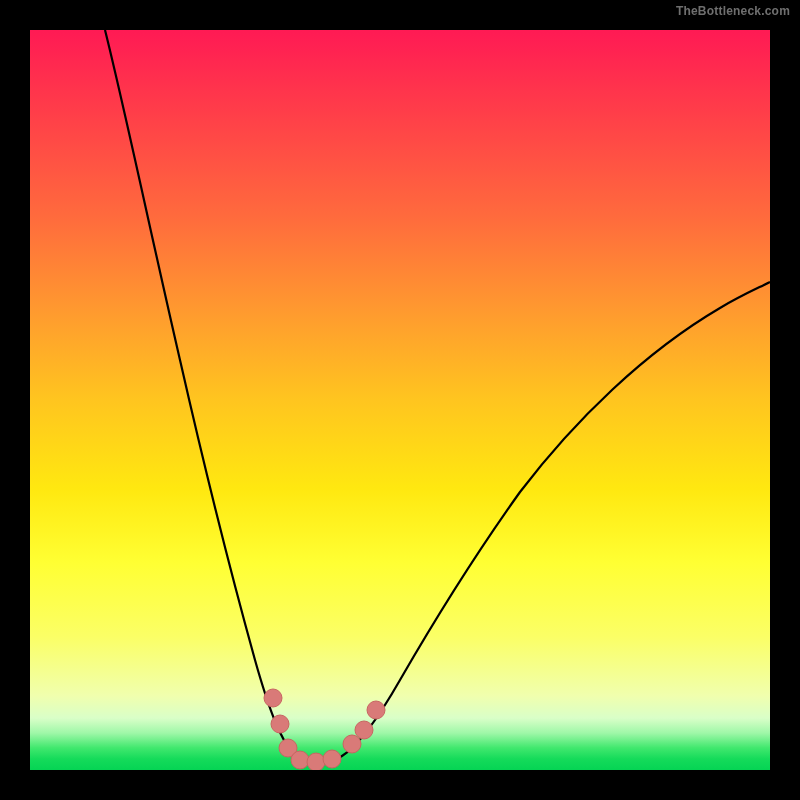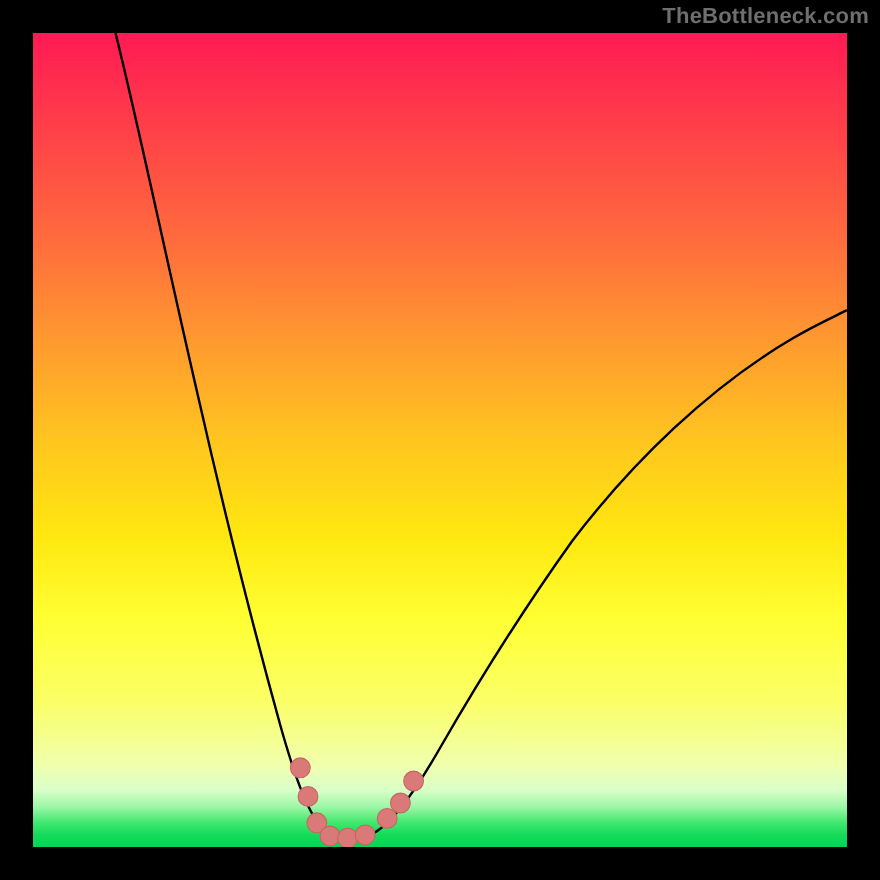--- a/index.html
+++ b/index.html
@@ -47,21 +47,21 @@
       #41e86e 97%,
       #15db5a 98.5%,
       #05d454 100%
     );
   }
   .watermark {
     position: absolute;
     top: 4px;
     right: 10px;
     color: #6f6f6f;
-    font-size: 20px;
+    font-size: 12px;
     font-weight: 600;
     letter-spacing: 0.2px;
     user-select: none;
   }
   svg.curve {
     position: absolute;
     inset: 0;
   }
 </style>
 </head>

